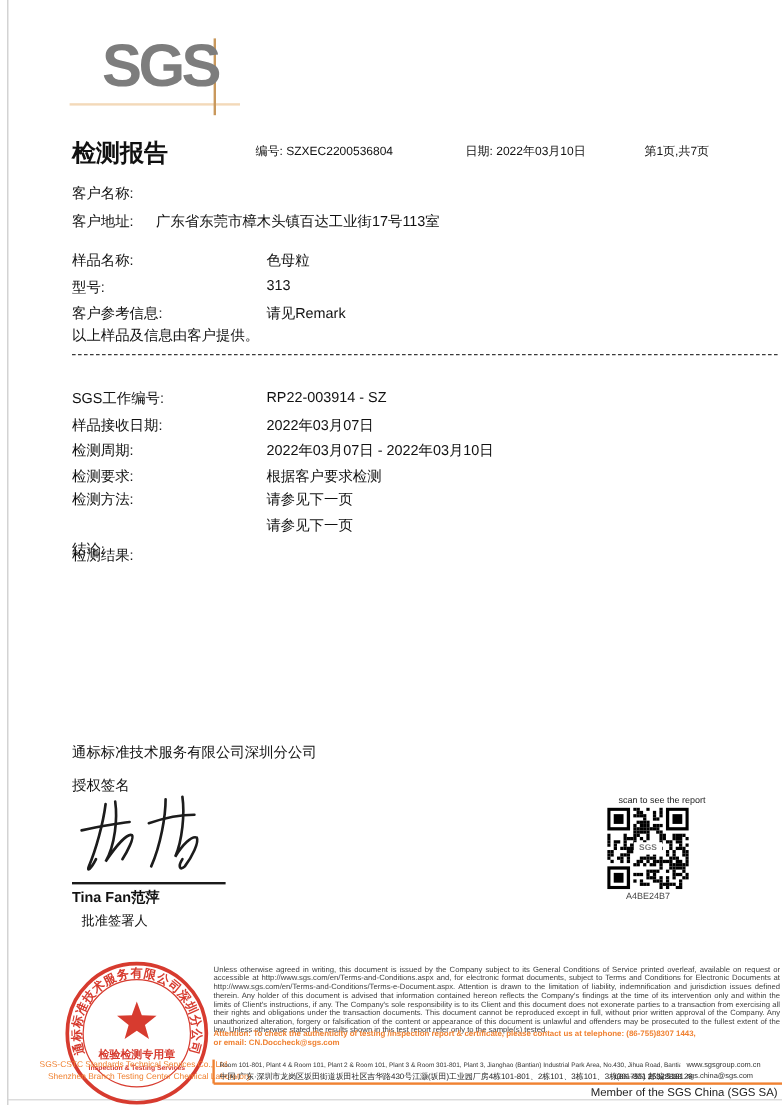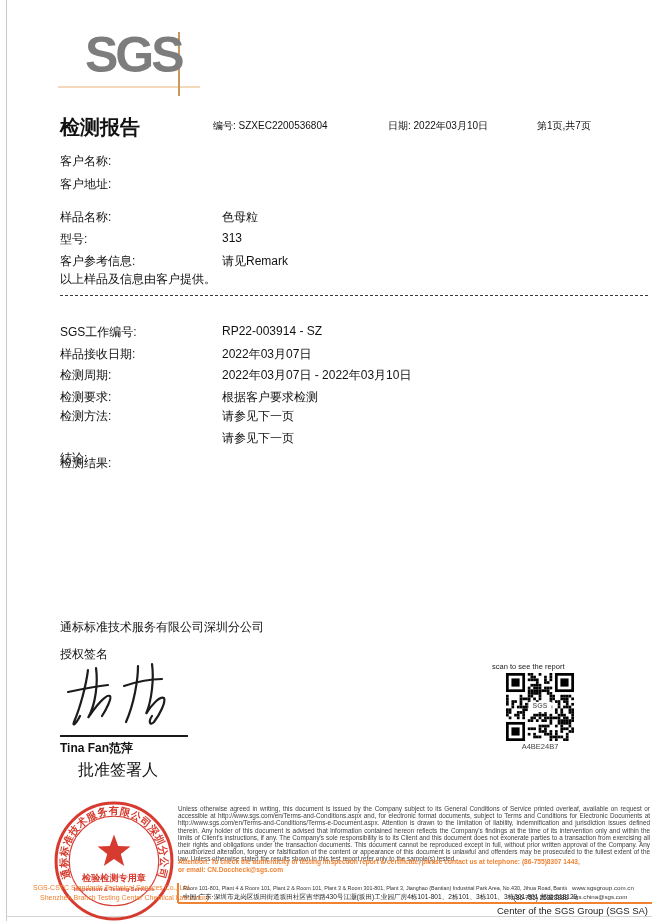--- a/index.html
+++ b/index.html
@@ -24,23 +24,23 @@
   .dashed{position:absolute;left:60px;top:295px;width:588px;border-top:1px dashed #3a3a3a;}
 
   .conclusion{position:absolute;left:222px;top:450px;width:382px;font-size:12px;
               line-height:19px;white-space:normal;}
 
   .sign-company{position:absolute;left:60px;top:619px;font-size:12px;}
   .sign-auth{position:absolute;left:60px;top:635px;font-size:12px;margin-top:11px;}
   .sig-svg{position:absolute;left:62px;top:656px;}
   .sig-line{position:absolute;left:60px;top:735px;width:128px;height:2px;background:#1a1a1a;}
   .signer-name{position:absolute;left:60px;top:740px;font-size:12px;font-weight:bold;}
-  .signer-title{position:absolute;left:78px;top:760px;font-size:16px;}
-
-  .qr-label{position:absolute;left:492px;top:662px;width:96px;text-align:left;font-size:7.5px;color:#222;}
+  .signer-title{position:absolute;left:68px;top:760px;font-size:11px;}
+
+  .qr-label{position:absolute;left:492px;top:662px;width:96px;text-align:right;font-size:7.5px;color:#222;}
   .qr-box{position:absolute;left:506px;top:673px;width:68px;height:68px;}
   .qr-id{position:absolute;left:492px;top:742px;width:96px;text-align:center;font-size:7.5px;color:#444;}
 
   .stamp{position:absolute;left:52px;top:799px;opacity:.92;}
   .org1{position:absolute;left:33px;top:884px;font-size:7px;color:#f08232;white-space:nowrap;}
   .org2{position:absolute;left:40px;top:894px;font-size:7px;color:#f08232;white-space:nowrap;}
 
   .legal{position:absolute;left:178px;top:805px;width:472px;font-size:6.4px;line-height:7.2px;
          color:#3d3d3d;text-align:justify;}
   .attn{position:absolute;left:178px;top:858px;width:472px;font-size:6.6px;line-height:7.6px;
@@ -65,20 +65,21 @@
   <div class="logo-vline"></div>
   <div class="logo-text">SGS</div>
 
   <div class="title">检测报告</div>
   <div class="hmeta" style="left:213px">编号: SZXEC2200536804</div>
   <div class="hmeta" style="left:388px">日期: 2022年03月10日</div>
   <div class="hmeta" style="left:537px">第1页,共7页</div>
 
   <div class="lbl" style="top:153px">客户名称:</div>
   <div class="lbl" style="top:176px">客户地址:</div>
+  <div class="val v1" style="top:176px">广东省东莞市樟木头镇百达工业街17号113室</div>
 
   <div class="lbl" style="top:209px">样品名称:</div>
   <div class="val v2" style="top:209px">色母粒</div>
   <div class="lbl" style="top:231px">型号:</div>
   <div class="val v2" style="top:231px">313</div>
   <div class="lbl" style="top:253px">客户参考信息:</div>
   <div class="val v2" style="top:253px">请见Remark</div>
   <div class="lbl" style="top:271px">以上样品及信息由客户提供。</div>
 
   <div class="dashed"></div>
@@ -373,14 +374,14 @@
     <div>Attention: To check the authenticity of testing /inspection report &amp; certificate, please contact us at telephone: (86-755)8307 1443,</div>
     <div>or email: CN.Doccheck@sgs.com</div>
   </div>
   <div class="addr-bar"></div>
   <div class="addr-en">Room 101-801, Plant 4 &amp; Room 101, Plant 2 &amp; Room 101, Plant 3 &amp; Room 301-801, Plant 3, Jianghao (Bantian) Industrial Park Area, No.430, Jihua Road, Bantian Community, Bantian Street, Longgang District, Shenzhen, Guangdong, China 518129</div>
   <div class="site">www.sgsgroup.com.cn</div>
   <div class="addr-cn">中国·广东·深圳市龙岗区坂田街道坂田社区吉华路430号江灏(坂田)工业园厂房4栋101-801、2栋101、3栋101、3栋301-801 邮编:518129</div>
   <div class="phone">t(86-755) 25328888</div>
   <div class="email">sgs.china@sgs.com</div>
   <div class="orange-hr"></div>
-  <div class="member">Center of the SGS Group (SGS SA)</div>
+  <div class="member">Member of the SGS China (SGS SA)</div>
 </div>
 
 </body></html>

